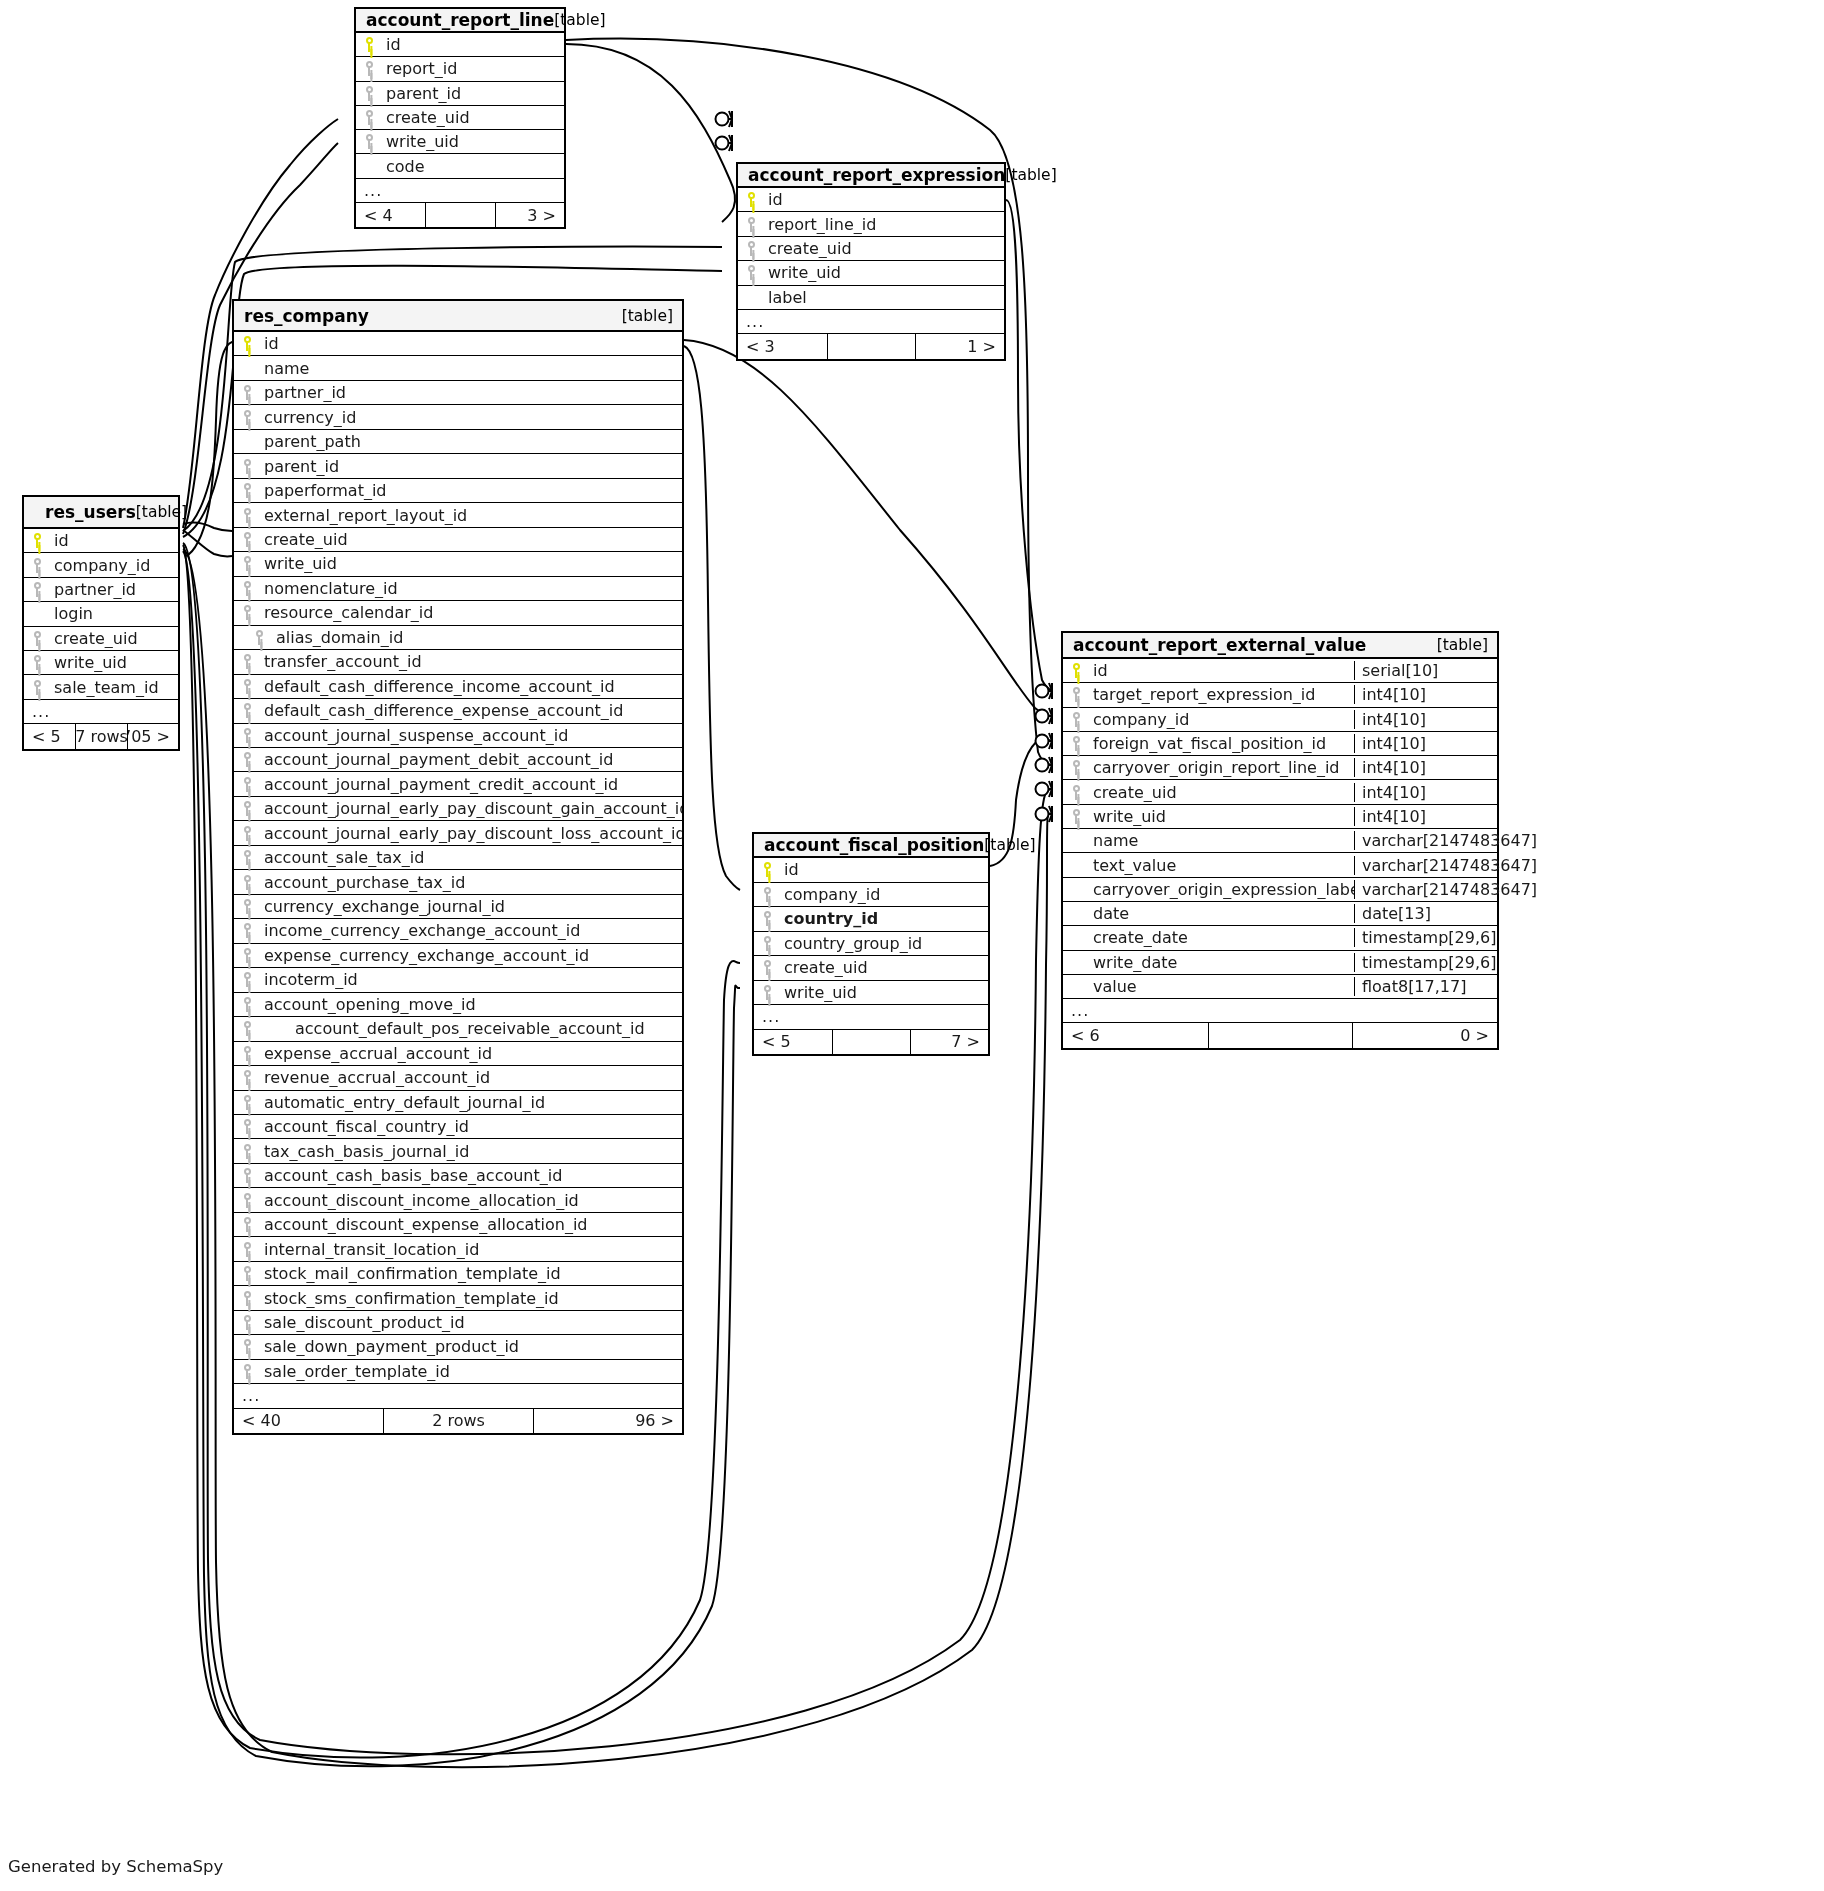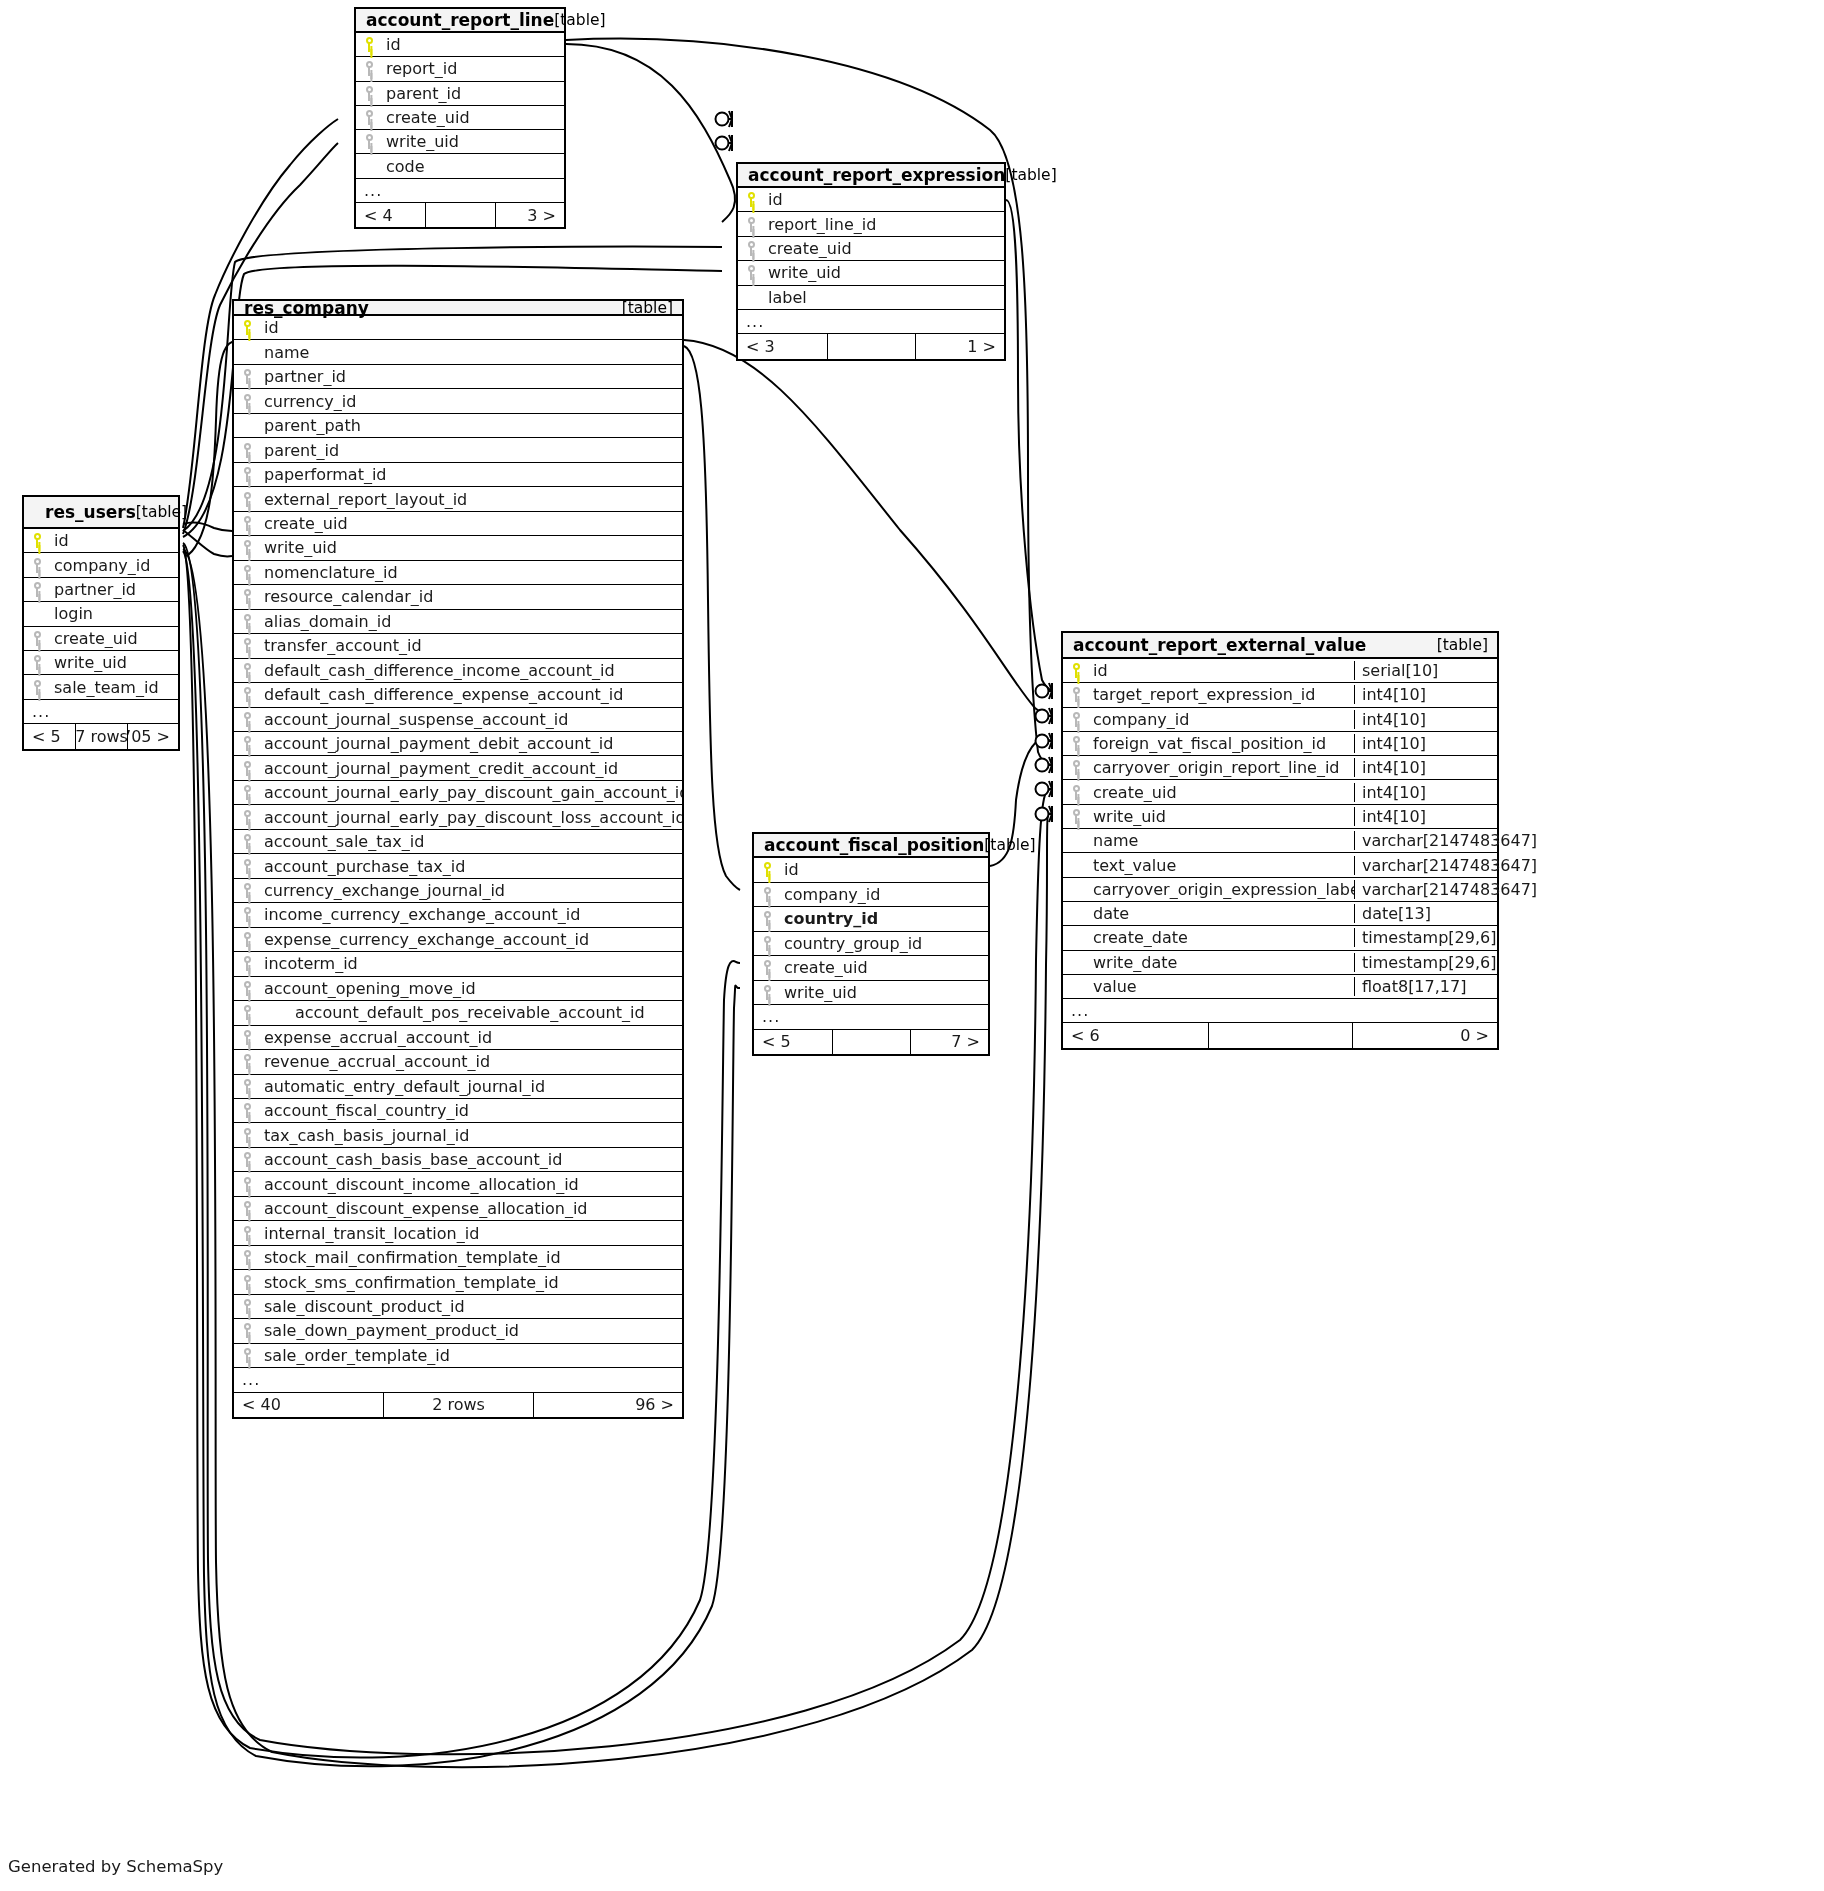--- a/index.html
+++ b/index.html
@@ -288,21 +288,21 @@
           <span class="namecell">label</span>
         </div>
         <div class="ell-row" style="height: 24.4px;">...</div>
         <div class="foot-row" style="height: 24.4px;">
           <div class="foot-cell foot-left" style="width: 90px;">&lt; 3</div>
           <div class="foot-cell foot-mid" style="width: 90px;"></div>
           <div class="foot-cell foot-right" style="width: 90px;">1 &gt;</div>
         </div>
       </div>
       <div class="table-box" style="left: 232px; top: 299px; width: 452px;">
-        <div class="tbl-title" style="height: 15px;">
+        <div class="tbl-title" style="height: 31px;">
           <span>res_company</span>
           <span class="tag">[table]</span>
         </div>
         <div class="col-row" style="height: 24.47px;">
           <span class="keycell">
             <span class="key pk"></span>
           </span>
           <span class="namecell">id</span>
         </div>
         <div class="col-row" style="height: 24.47px;">
@@ -360,21 +360,21 @@
             <span class="key fk"></span>
           </span>
           <span class="namecell">nomenclature_id</span>
         </div>
         <div class="col-row" style="height: 24.47px;">
           <span class="keycell">
             <span class="key fk"></span>
           </span>
           <span class="namecell">resource_calendar_id</span>
         </div>
-        <div class="col-row" style="height: 24.47px;">
+        <div class="col-row" style="height: 24.47px; padding-left: 12px;">
           <span class="keycell">
             <span class="key fk"></span>
           </span>
           <span class="namecell">alias_domain_id</span>
         </div>
         <div class="col-row" style="height: 24.47px;">
           <span class="keycell">
             <span class="key fk"></span>
           </span>
           <span class="namecell">transfer_account_id</span>

